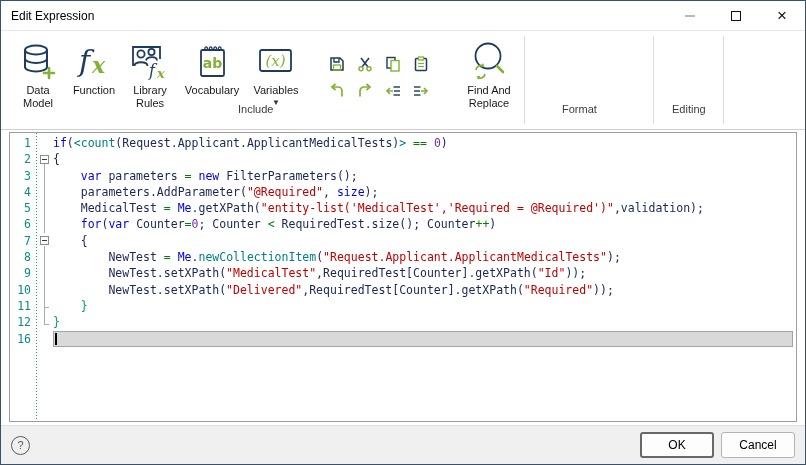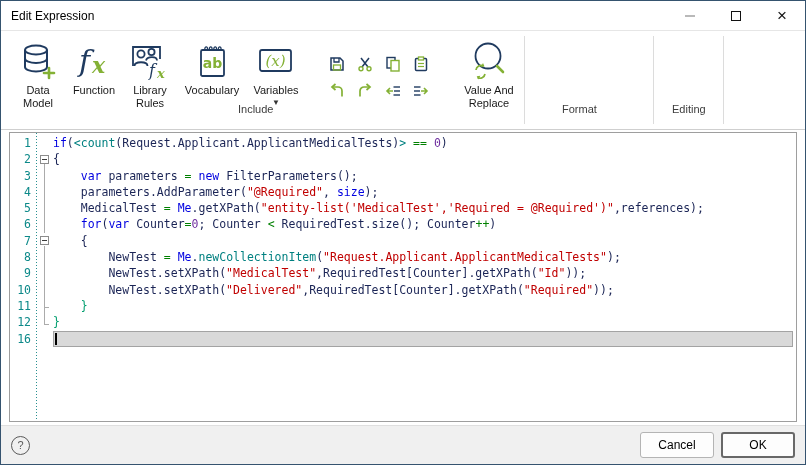--- a/index.html
+++ b/index.html
@@ -224,21 +224,21 @@
       <div class="rb-btn fr-btn">
         <span class="iconbox">
           <svg width="44" height="42" viewBox="0 0 44 42">
             <circle cx="21" cy="16" r="12.5" fill="none" stroke="#1f3a5f" stroke-width="1.8"></circle>
             <line x1="30" y1="26" x2="36" y2="32" stroke="#84b135" stroke-width="2.6" stroke-linecap="round"></line>
             <path d="M9 30 a5 5 0 0 1 7.5 -4 M18 34 a5 5 0 0 1 -7.5 3.5" fill="none" stroke="#84b135" stroke-width="1.7"></path>
             <path d="M16 23 l1.5 3.5 -3.7 0.3 z" fill="#84b135"></path>
             <path d="M11.5 39.5 l-1.8-3.3 3.7-0.5 z" fill="#84b135"></path>
           </svg>
         </span>
-        <div class="lbl">Value And
+        <div class="lbl">Find And
 Replace</div>
       </div>
     </div>
 
     <div class="rb-sep" style="left:523px"></div>
     <div class="rb-sep" style="left:652px"></div>
     <div class="rb-sep" style="left:722px"></div>
 
     <span class="grp-lbl" style="left:237px">Include</span>
     <span class="grp-lbl" style="left:561px">Format</span>
@@ -266,21 +266,21 @@
           <div class="lcode"><span>    </span><span class="t-kw">var</span><span class="t-pl"> parameters </span><span class="t-op">=</span><span class="t-pl"> </span><span class="t-kw">new</span><span class="t-pl"> FilterParameters();</span></div>
         </div>
         <div class="crow">
           <div class="lnum">4</div>
           <div class="fold f-v"></div>
           <div class="lcode"><span>    </span><span class="t-pl">parameters.AddParameter(</span><span class="t-str">"@Required"</span><span class="t-pl">, </span><span class="t-kw">size</span><span class="t-pl">);</span></div>
         </div>
         <div class="crow">
           <div class="lnum">5</div>
           <div class="fold f-v"></div>
-          <div class="lcode"><span>    </span><span class="t-pl">MedicalTest </span><span class="t-op">=</span><span class="t-pl"> </span><span class="t-kw">Me</span><span class="t-pl">.getXPath(</span><span class="t-str">"entity-list('MedicalTest','Required = @Required')"</span><span class="t-pl">,references);</span></div>
+          <div class="lcode"><span>    </span><span class="t-pl">MedicalTest </span><span class="t-op">=</span><span class="t-pl"> </span><span class="t-kw">Me</span><span class="t-pl">.getXPath(</span><span class="t-str">"entity-list('MedicalTest','Required = @Required')"</span><span class="t-pl">,validation);</span></div>
         </div>
         <div class="crow">
           <div class="lnum">6</div>
           <div class="fold f-v"></div>
           <div class="lcode"><span>    </span><span class="t-kw">for</span><span class="t-pl">(</span><span class="t-kw">var</span><span class="t-pl"> Counter</span><span class="t-op">=</span><span class="t-num">0</span><span class="t-pl">; Counter </span><span class="t-op">&lt;</span><span class="t-pl"> RequiredTest.size(); Counter</span><span class="t-op">++</span><span class="t-pl">)</span></div>
         </div>
         <div class="crow">
           <div class="lnum">7</div>
           <div class="fold f-start">
             <div class="fbox"></div>
@@ -318,18 +318,18 @@
           <div class="lcode cur"><div class="caret"></div><span></span></div>
         </div>
       </div>
   </div>
 
   <div class="footer">
     <div class="help">
         <span>?</span>
       </div>
     <div class="btns">
+      <button class="btn btn-ok">OK</button>
       <button class="btn">Cancel</button>
-      <button class="btn btn-ok">OK</button>
     </div>
   </div>
 
 </div>
 
 </body></html>

